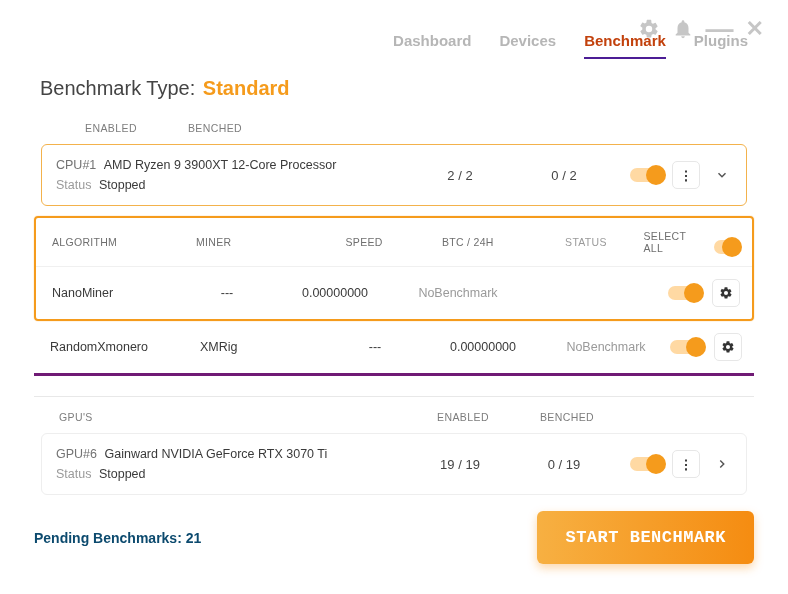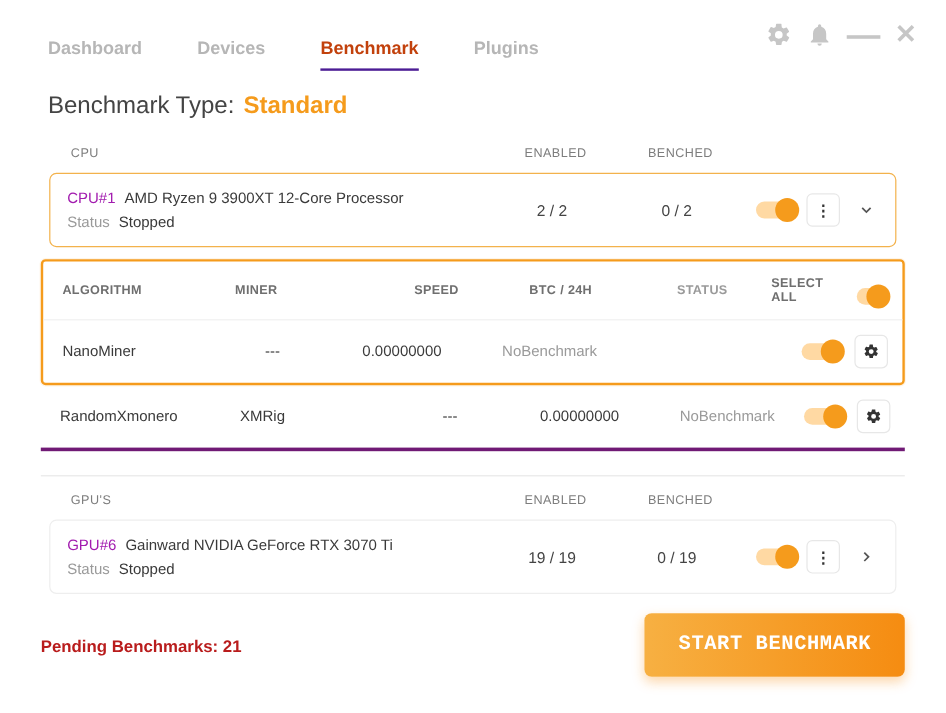--- a/index.html
+++ b/index.html
@@ -13,21 +13,21 @@
   }
   .container { padding: 16px 24px; position: relative; }
   
   .sysicons { position: absolute; right: 24px; top: 16px; display: flex; align-items: center; gap: 12px; color: #c6c6c6; }
   .sysicons svg { width: 22px; height: 22px; display: block; }
   .sysicons .minus { font-size: 28px; font-weight: 700; color: #c6c6c6; line-height: 12px; }
   .sysicons .close { font-size: 22px; font-weight: 700; color: #c6c6c6; }
   .sysicons > * { cursor: pointer; }
 
   
-  .tabs { display: flex; gap: 46px; padding: 16px 16px 10px 16px; }
+  .tabs { display: flex; gap: 28px; padding: 16px 16px 10px 16px; justify-content: flex-end; }
   .tab { color: #b6b6b6; font-size: 15px; font-weight: 600; cursor: pointer; padding-bottom: 8px; }
   .tab.active { color: #c2410c; border-bottom: 2px solid #4c1d95; }
 
   
   .bench-type { padding: 8px 16px 12px 16px; font-size: 20px; color: #444; }
   .bench-type .value { color: #f59b1c; font-weight: 700; margin-left: 2px; }
 
   
   .section-head {
     display: flex; align-items: center;
@@ -49,21 +49,21 @@
     border-radius: 6px;
     width: 706px;
     margin: 0 auto 10px auto;
     display: flex;
     align-items: center;
     padding: 10px 10px 10px 14px;
     font-size: 12.5px;
   }
   .device-card.plain { border: 1px solid #eee; }
   .device-info { flex: 1; line-height: 1.6; }
-  .device-info .dev-id { color: #a21caf; margin-right: 4px; }
+  .device-info .dev-id { color: #737373; margin-right: 4px; }
   .device-info .dev-name { color: #3a3a3a; font-weight: 500; }
   .device-info .dev-status-label { color: #9a9a9a; margin-right: 4px; }
   .device-info .dev-status-val { color: #3a3a3a; }
   .device-col { width: 104px; text-align: center; color: #444; font-size: 13px; }
   .device-controls { width: 120px; display: flex; align-items: center; justify-content: flex-end; gap: 8px; }
 
   
   .toggle {
     position: relative; width: 34px; height: 14px;
     background: #ffd9a3; border-radius: 8px; cursor: pointer;
@@ -89,21 +89,21 @@
     border-radius: 4px;
     width: 720px;
     margin: 6px auto 0 auto;
     box-shadow: 0 0 0 1px rgba(245,155,28,0.1);
   }
   .algo-head, .algo-row {
     display: flex; align-items: center;
     padding: 12px 12px 12px 16px;
     font-size: 12px;
   }
-  .algo-head { font-size: 10.5px; color: #6f6f6f; letter-spacing: 0.3px; border-bottom: 1px solid #f0f0f0; font-weight: bold; }
+  .algo-head { font-size: 10.5px; color: #6f6f6f; letter-spacing: 0.3px; border-bottom: 1px solid #f0f0f0; }
   .algo-row { font-size: 12.5px; color: #3a3a3a; }
   .algo-row.outside {
     width: 720px; margin: 0 auto;
     border-bottom: 3px solid #701a75;
   }
   .c-alg   { width: 150px; }
   .c-miner { width: 130px; }
   .c-speed { width: 90px; text-align: center; }
   .c-btc   { width: 126px; text-align: center; }
   .c-status{ width: 120px; text-align: center; color: #9a9a9a; }
@@ -113,21 +113,21 @@
   .divider-full {
     border: none; border-top: 1px solid #e8e8e8;
     width: 720px; margin: 20px auto 4px auto;
   }
 
   
   .footer {
     width: 720px; margin: 16px auto 0 auto;
     display: flex; align-items: center; justify-content: space-between;
   }
-  .pending { color: #b91c1c; font-weight: 700; font-size: 14px; }
+  .pending { color: #0c4a6e; font-weight: 700; font-size: 14px; }
   .start-btn {
     background: linear-gradient(90deg, #f7b042, #f58c11);
     color: #fff; border: none; border-radius: 6px;
     padding: 17px 28px; font-size: 17px; font-weight: 700;
     letter-spacing: 0.5px; cursor: pointer;
     box-shadow: 0 4px 10px rgba(245,140,17,0.35);
     font-family: Liberation Mono, monospace;
   }
 </style>
 </head>
@@ -156,21 +156,20 @@
     <div class="tab active">Benchmark</div>
     <div class="tab">Plugins</div>
   </div>
 
   <div class="bench-type">
     <span>Benchmark Type:</span>
     <span class="value">Standard</span>
   </div>
 
   <div class="section-head">
-    <div class="col-title">CPU</div>
     <div class="col-enabled">ENABLED</div>
     <div class="col-benched">BENCHED</div>
     <div class="spacer"></div>
   </div>
 
   <div class="device-card">
     <div class="device-info">
       <div>
         <span class="dev-id">CPU#1</span>
         <span class="dev-name">AMD Ryzen 9 3900XT 12-Core Processor</span>

